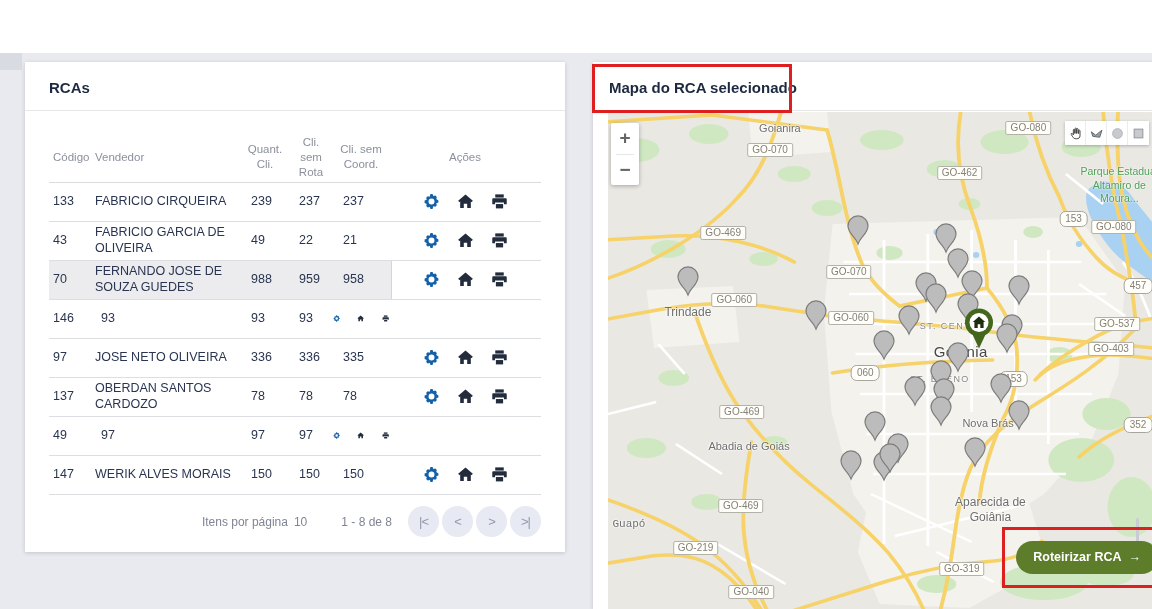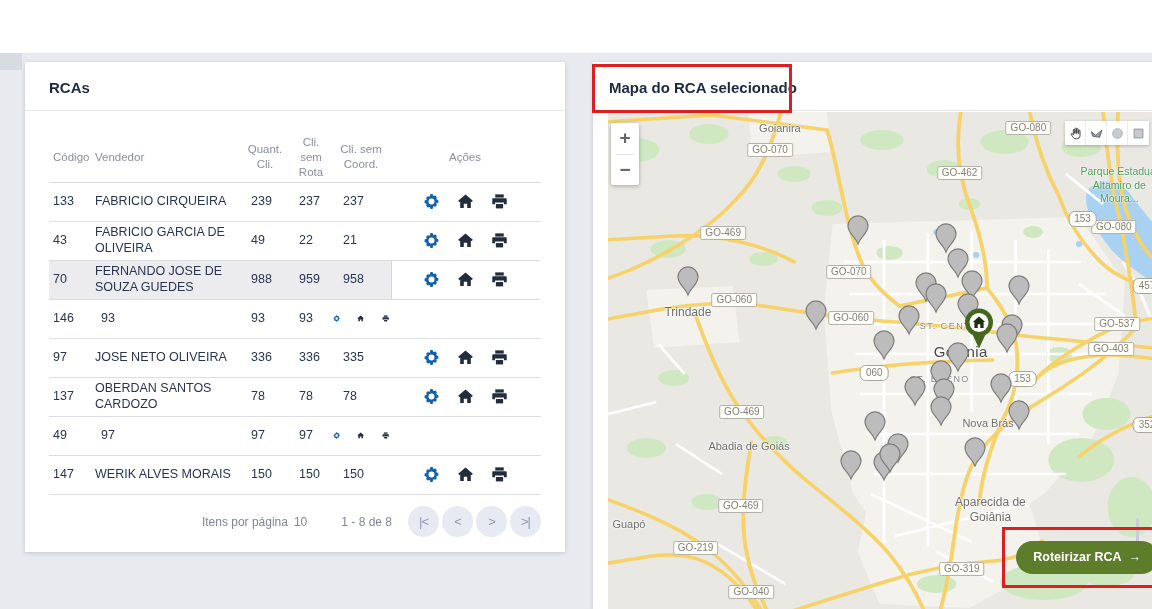--- a/index.html
+++ b/index.html
@@ -37,21 +37,21 @@
   .pg-buttons{display:flex;gap:3px;}
   .pg-btn{width:31px;height:31px;border-radius:50%;background:#e7eaf3;color:#9198ad;border:none;
           display:flex;align-items:center;justify-content:center;font-size:13px;cursor:pointer;letter-spacing:-1px;
           font-family:"Liberation Sans",sans-serif;}
 
   
   .map{position:absolute;left:15px;top:50px;right:14px;bottom:0;background:#e9e8e3;overflow:hidden;cursor:grab;}
   .map-svg{position:absolute;inset:0;width:100%;height:100%;}
   .road-label{position:absolute;transform:translate(-50%,-50%);background:#fffef9;border:1px solid #b3b1a8;
       color:#84817a;font-size:10px;padding:0px 4px 1px;border-radius:2px;white-space:nowrap;z-index:2;}
-  .shield-label{border-radius:6px;padding:1px 5px 2px;border-color:#a8a59c;margin-left:9px;}
+  .shield-label{border-radius:6px;padding:1px 5px 2px;border-color:#a8a59c;}
   .city-label{position:absolute;transform:translate(-50%,-50%);color:#6e6e6e;font-size:11px;z-index:1;
       text-shadow:0 0 2px #fff,0 0 2px #fff,0 0 3px #fff;text-align:center;line-height:1.25;white-space:nowrap;}
   .city-label.wrap{white-space:normal;width:84px;}
   .city-big{font-size:15px;color:#474747;letter-spacing:.3px;}
   .city-md{font-size:12px;}
   .city-district{font-size:9px;color:#868686;letter-spacing:1.4px;}
   .park-label{position:absolute;transform:translate(-50%,-50%);color:#4e9e58;font-size:10.5px;text-align:center;
       line-height:1.3;z-index:1;text-shadow:0 0 2px #fff,0 0 2px #fff;width:90px;}
   .pin{position:absolute;width:23px;height:31px;transform:translate(-50%,-97%);z-index:3;cursor:pointer;}
   .pin svg{display:block;width:100%;height:100%;}
@@ -425,21 +425,21 @@
           <div class="road-label" style="left: 26%; top: 96.6%;">GO-040</div>
           <div class="road-label" style="left: 64.2%; top: 92%;">GO-319</div>
           <div class="road-label shield-label" style="left: 84.5%; top: 21.5%;">153</div>
           <div class="road-label shield-label" style="left: 96.2%; top: 35%;">457</div>
           <div class="road-label shield-label" style="left: 73.6%; top: 53.7%;">153</div>
           <div class="road-label shield-label" style="left: 46.7%; top: 52.5%;">060</div>
           <div class="road-label shield-label" style="left: 96.2%; top: 63%;">352</div>
           <div class="city-label " style="left: 31.2%; top: 3.4%;">Goianira</div>
           <div class="city-label city-md" style="left: 14.5%; top: 40.2%;">Trindade</div>
           <div class="city-label wrap" style="left: 25.6%; top: 67.4%;">Abadia de Goiás</div>
-          <div class="city-label " style="left: 3.8%; top: 83.1%;">Guapó</div>
+          <div class="city-label " style="left: 3.8%; top: 83.1%; font-family: Liberation Mono, monospace;">Guapó</div>
           <div class="city-label " style="left: 66.8%; top: 62.8%; margin-left: 12px;">Nova Brás</div>
           <div class="city-label city-md wrap" style="left: 69.4%; top: 80.1%;">Aparecida de Goiânia</div>
           <div class="city-label city-district" style="left: 63.2%; top: 43.3%;">ST. CENTRAL</div>
           <div class="city-label city-district" style="left: 60.2%; top: 53.9%;">ST. BUENO</div>
           <div class="city-label city-big" style="left: 64%; top: 48.3%;">Goiânia</div>
           <div class="park-label" style="left: 92.8%; top: 14.7%;">Parque Estadual Altamiro de Moura...</div>
         </div>
       <div id="map-pins">
           <div class="pin" style="left: 45.3%; top: 26.8%;">
             <svg viewBox="0 0 23 31">

